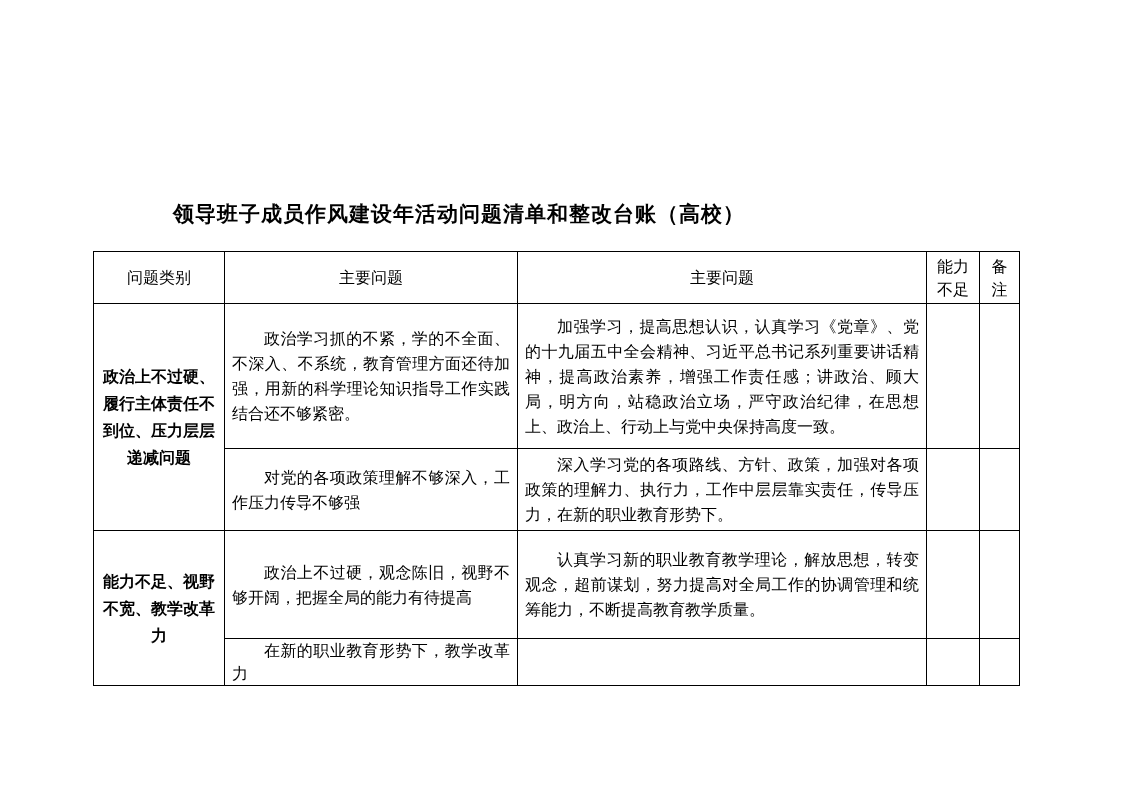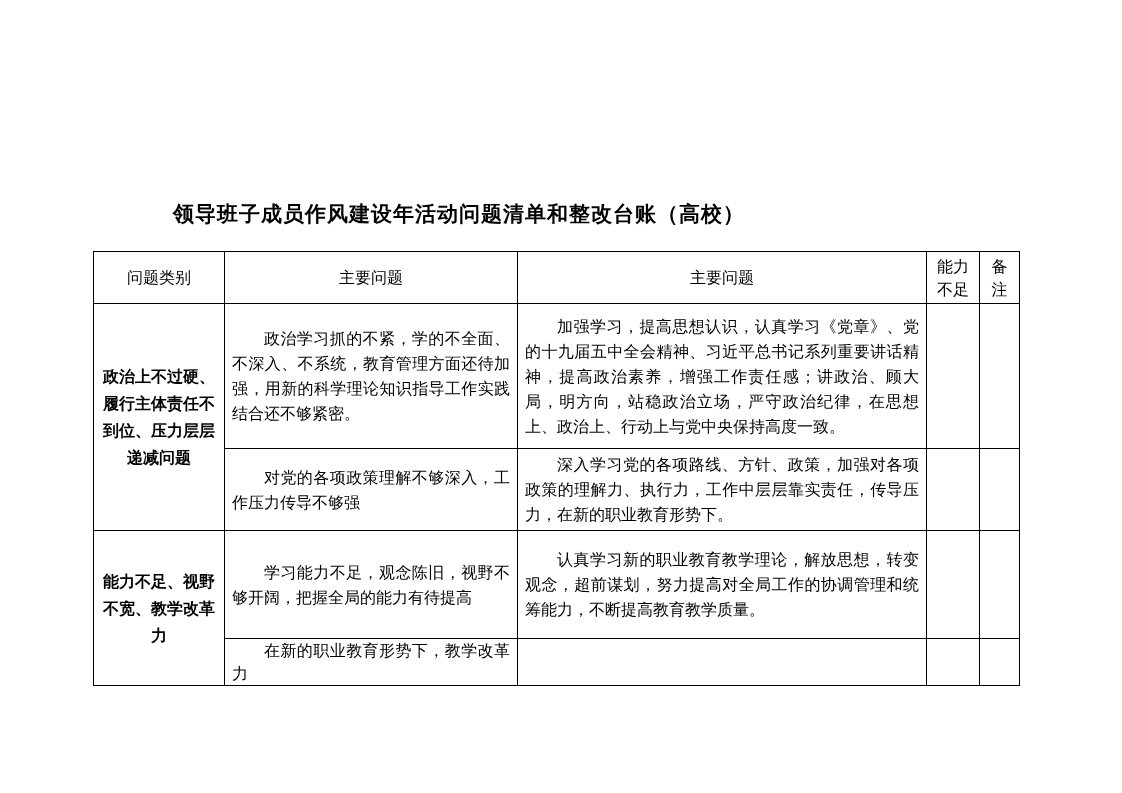--- a/index.html
+++ b/index.html
@@ -117,21 +117,21 @@
         <td class="cell-empty"></td>
       </tr>
       <tr class="row-g1-b">
         <td class="cell-para">对党的各项政策理解不够深入，工作压力传导不够强</td>
         <td class="cell-para">深入学习党的各项路线、方针、政策，加强对各项政策的理解力、执行力，工作中层层靠实责任，传导压力，在新的职业教育形势下。</td>
         <td class="cell-empty"></td>
         <td class="cell-empty"></td>
       </tr>
       <tr class="row-g2-a">
         <td class="cell-category" rowspan="2">能力不足、视野不宽、教学改革力</td>
-        <td class="cell-para">学习能力不足，观念陈旧，视野不够开阔，把握全局的能力有待提高</td>
+        <td class="cell-para">政治上不过硬，观念陈旧，视野不够开阔，把握全局的能力有待提高</td>
         <td class="cell-para">认真学习新的职业教育教学理论，解放思想，转变观念，超前谋划，努力提高对全局工作的协调管理和统筹能力，不断提高教育教学质量。</td>
         <td class="cell-empty"></td>
         <td class="cell-empty"></td>
       </tr>
       <tr class="row-g2-b">
         <td class="cell-para">在新的职业教育形势下，教学改革力</td>
         <td class="cell-empty"></td>
         <td class="cell-empty"></td>
         <td class="cell-empty"></td>
       </tr>

